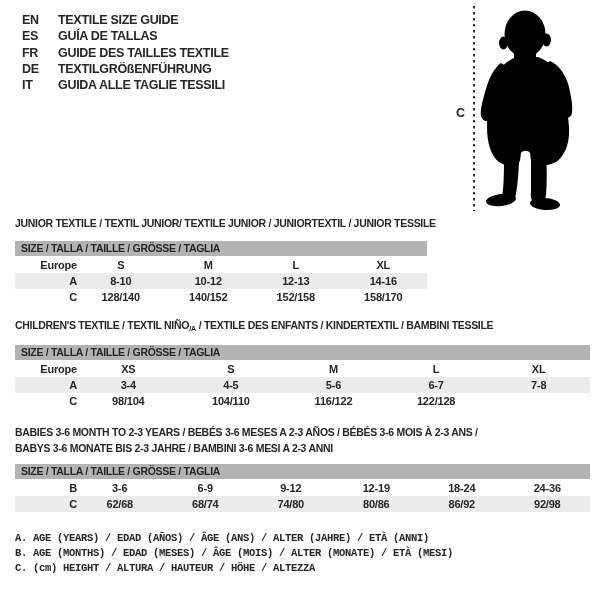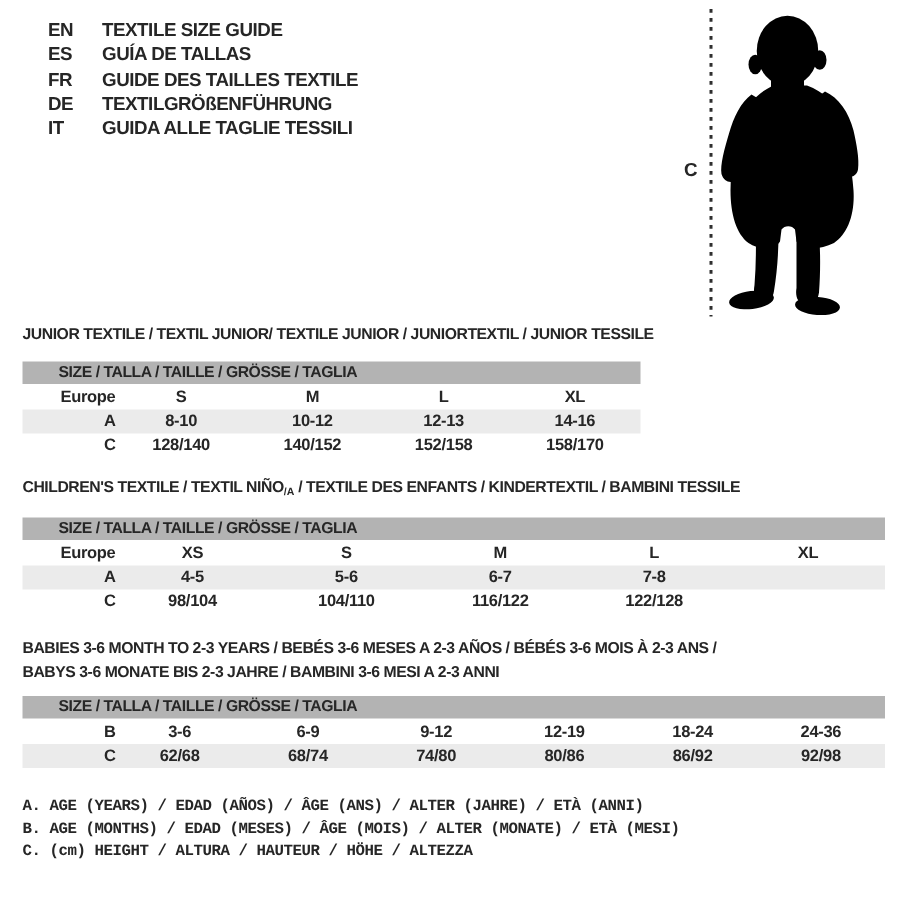--- a/index.html
+++ b/index.html
@@ -3,38 +3,38 @@
 <meta charset="utf-8">
 <style>
   html,body{margin:0;padding:0;background:#fff;}
   .canvas{
     position:relative;width:600px;height:600px;background:#fff;overflow:hidden;
     font-family:"Liberation Sans","DejaVu Sans",sans-serif;font-weight:700;
     color:#262626;letter-spacing:-0.2px;
   }
   
   .lang-list{position:absolute;left:22px;top:12px;font-size:12.5px;letter-spacing:-0.3px;}
-  .lang-row{display:flex;height:16.3px;line-height:16.3px;white-space:nowrap;margin-left:10px;}
+  .lang-row{display:flex;height:16.3px;line-height:16.3px;white-space:nowrap;}
   .lang-code{width:36px;flex:0 0 36px;}
   
   .fig-svg{position:absolute;left:468px;top:4px;}
   .fig-label{position:absolute;left:456px;top:106px;font-size:12.5px;}
   
   .section-title{position:absolute;left:15px;font-size:10.5px;letter-spacing:-0.3px;
     line-height:15.5px;white-space:nowrap;}
   #junior-title{top:216px;}
   #children-title{top:318px;}
   #babies-title{top:425px;}
   .ttl-sub{font-size:7px;position:relative;top:2px;letter-spacing:0;}
   
   .size-table{position:absolute;left:15px;font-size:11px;}
   #junior-table{top:241px;width:412px;}
   #children-table{top:345px;width:575px;}
   #babies-table{top:464px;width:575px;}
-  .size-bar{height:15px;line-height:15px;background:#b3b3b3;padding-left:24px;
+  .size-bar{height:15px;line-height:15px;background:#b3b3b3;padding-left:6px;
     margin-bottom:1px;font-size:10.5px;letter-spacing:-0.3px;}
   .t-row{display:grid;height:16px;line-height:16px;}
   .t-row.shaded{background:#ebebeb;}
   .cols-4{grid-template-columns:62px repeat(4,1fr);}
   .cols-5{grid-template-columns:62px repeat(5,1fr);}
   .cols-6{grid-template-columns:62px repeat(6,1fr);}
   .t-label{padding-left:6px;text-align:right;}
   .t-cell{text-align:center;}
   
   .legend{position:absolute;left:15px;top:531px;font-size:10.5px;letter-spacing:-0.3px;}
@@ -133,20 +133,21 @@
       <div class="t-row cols-5">
         <span class="t-label">Europe</span>
         <span class="t-cell">XS</span>
         <span class="t-cell">S</span>
         <span class="t-cell">M</span>
         <span class="t-cell">L</span>
         <span class="t-cell">XL</span>
       </div>
       <div class="t-row cols-5 shaded">
         <span class="t-label">A</span>
+        <span class="t-cell">3-4</span>
         <span class="t-cell">4-5</span>
         <span class="t-cell">5-6</span>
         <span class="t-cell">6-7</span>
         <span class="t-cell">7-8</span>
       </div>
       <div class="t-row cols-5">
         <span class="t-label">C</span>
         <span class="t-cell">98/104</span>
         <span class="t-cell">104/110</span>
         <span class="t-cell">116/122</span>

